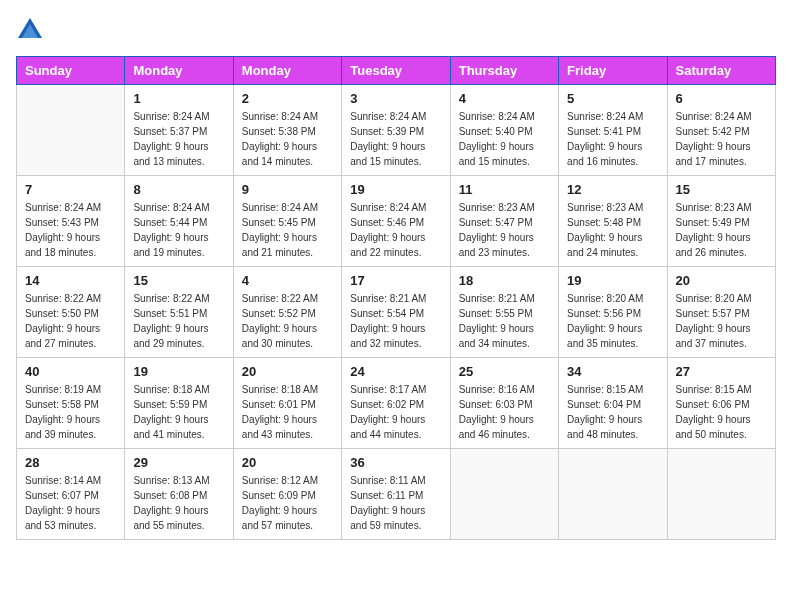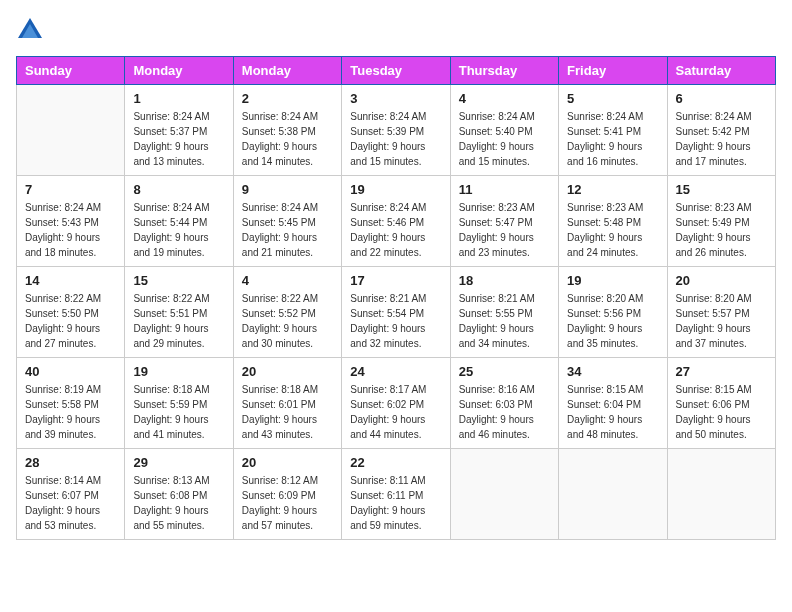--- a/index.html
+++ b/index.html
@@ -243,21 +243,21 @@
         </td>
         <td>
           <span class="day-number">29</span>
           <div class="day-detail">Sunrise: 8:13 AM<br>Sunset: 6:08 PM<br>Daylight: 9 hours and 55 minutes.</div>
         </td>
         <td>
           <span class="day-number">20</span>
           <div class="day-detail">Sunrise: 8:12 AM<br>Sunset: 6:09 PM<br>Daylight: 9 hours and 57 minutes.</div>
         </td>
         <td>
-          <span class="day-number">22</span>
+          <span class="day-number">36</span>
           <div class="day-detail">Sunrise: 8:11 AM<br>Sunset: 6:11 PM<br>Daylight: 9 hours and 59 minutes.</div>
         </td>
         <td class="empty"></td>
         <td class="empty"></td>
         <td class="empty"></td>
       </tr>
     </tbody>
 </table>
 
 </body></html>

